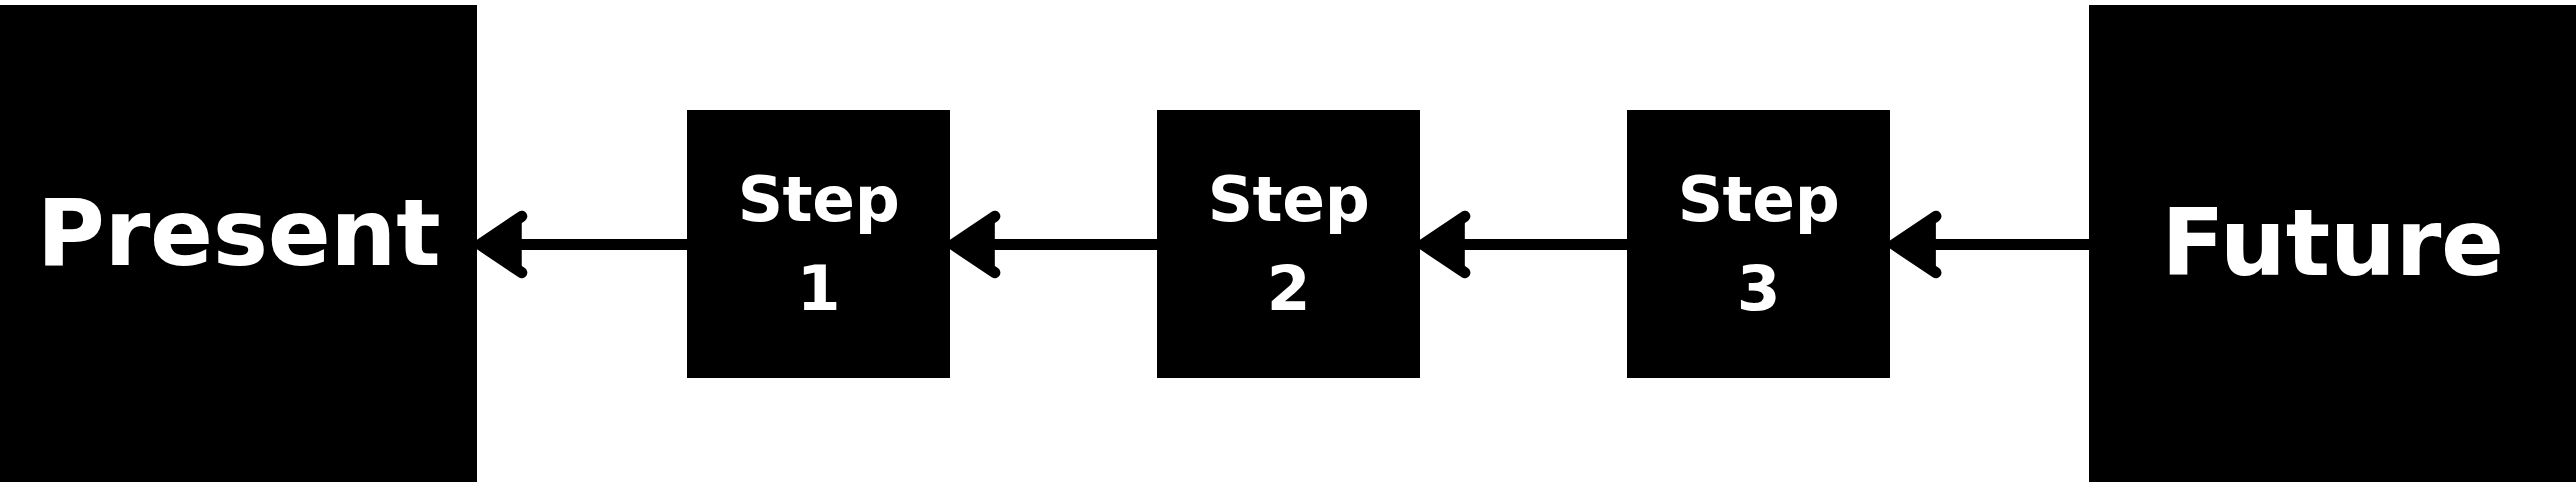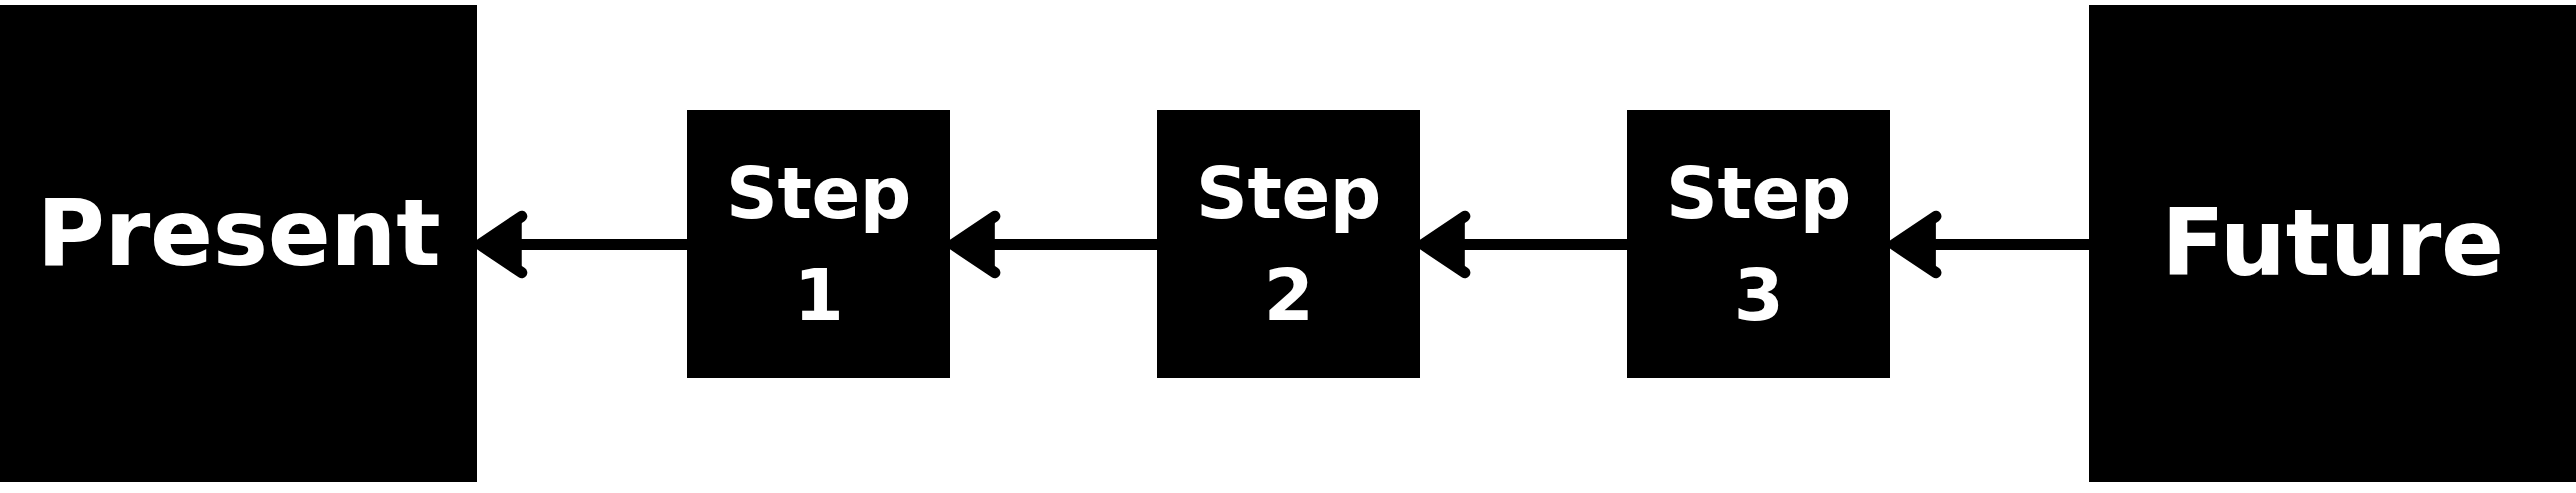--- a/index.html
+++ b/index.html
@@ -53,21 +53,21 @@
   .node-future {
     left: 2089px;
     width: 487px;
     padding-bottom: 1px;
   }
 
   .node-step {
     top: 110px;
     height: 268px;
     width: 263px;
-    font-size: 72px;
+    font-size: 63px;
   }
   .node-step1 { left: 687px; }
   .node-step2 { left: 1157px; }
   .node-step3 { left: 1627px; }
 
   
   .arrow {
     position: absolute;
     height: 77px;
     top: 206px;   

